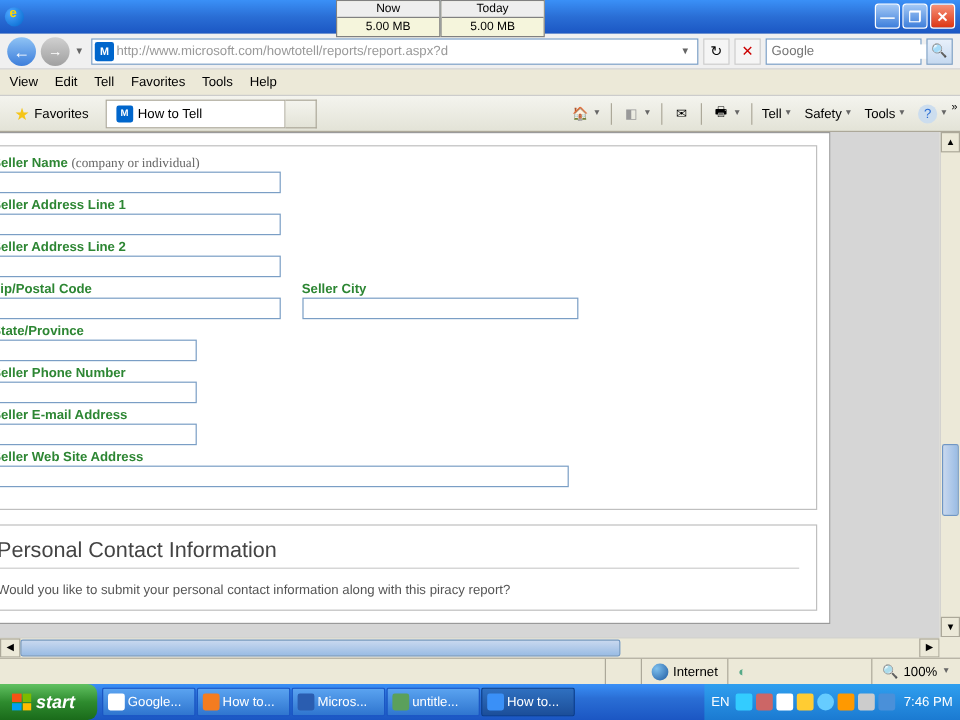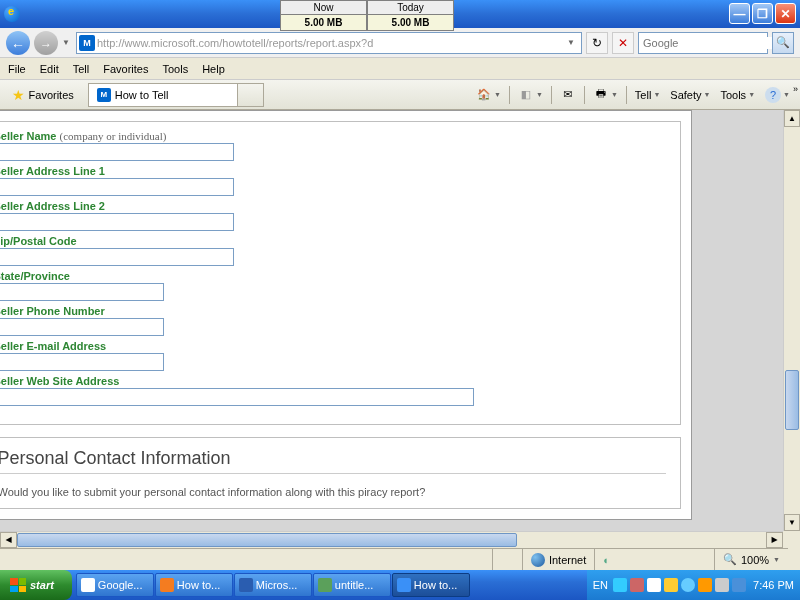--- a/index.html
+++ b/index.html
@@ -11,21 +11,21 @@
 .titlebar .ie-icon::after { content: "e"; position: absolute; top: -1px; left: 4px; color: #ffd700; font-size: 11px; font-weight: bold; }
 .titlebar .win-controls { position: absolute; right: 4px; top: 3px; display: flex; gap: 2px; }
 .titlebar .win-btn { width: 21px; height: 21px; border: 1px solid #fff; border-radius: 3px; display: flex; align-items: center; justify-content: center; font-size: 12px; font-weight: bold; cursor: pointer; }
 .win-min, .win-max { background: linear-gradient(to bottom, #a3c8f5, #3d7edb); color: #fff; }
 .win-close { background: linear-gradient(to bottom, #f79178, #dc3513); color: #fff; }
 
 
 .bw-widget { position: absolute; top: 0; left: 280px; display: flex; font-size: 10px; z-index: 100; }
 .bw-cell { width: 87px; border: 1px solid #808080; background: #f5f5dc; text-align: center; }
 .bw-cell .h { border-bottom: 1px solid #808080; padding: 1px 0; background: #eee; font-weight: normal; }
-.bw-cell .v { padding: 2px 0; font-weight: bold; }
+.bw-cell .v { padding: 2px 0; font-weight: normal; }
 
 
 .navbar { height: 30px; background: #f0f0f0; border-bottom: 1px solid #ccc; display: flex; align-items: center; padding: 0 6px; gap: 4px; }
 .nav-btn { width: 24px; height: 24px; border-radius: 50%; display: flex; align-items: center; justify-content: center; cursor: pointer; }
 .nav-back { background: linear-gradient(to bottom, #8fc3f5, #3d7edb); color: #fff; font-size: 14px; }
 .nav-fwd { background: linear-gradient(to bottom, #d0d0d0, #a0a0a0); color: #fff; font-size: 12px; }
 .nav-drop { width: 10px; font-size: 8px; color: #666; cursor: pointer; }
 .addr-wrap { flex: 1; display: flex; align-items: center; background: #fff; border: 1px solid #7a9ec5; height: 22px; padding: 0 2px; }
 .addr-wrap .favicon { width: 16px; height: 16px; background: #0066cc; border-radius: 2px; margin-right: 2px; display: flex; align-items: center; justify-content: center; color: #fff; font-size: 9px; font-weight: bold; }
 .addr-wrap input { border: none; flex: 1; font-size: 11px; color: #999; outline: none; }
@@ -78,29 +78,29 @@
 .label { font-size: 11px; font-weight: bold; color: #2d8633; margin-bottom: 1px; display: block; }
 .label .hint { font-weight: normal; color: #666; font-family: Liberation Serif, serif; }
 .tinput { border: 1px solid #7a9ec5; height: 18px; padding: 1px 3px; font-size: 11px; }
 .w240 { width: 240px; } .w230 { width: 230px; } .w170 { width: 170px; } .wfull { width: 480px; }
 
 .section2 { margin: 0 10px; border: 1px solid #bfbfbf; padding: 10px 14px; }
 .section2 h2 { font-size: 18px; font-weight: normal; color: #444; border-bottom: 1px solid #ccc; padding-bottom: 4px; margin-bottom: 12px; }
 .section2 p { font-size: 11px; color: #555; }
 
 
-.statusbar { position: absolute; left: 0; right: 12px; bottom: 30px; height: 22px; background: #ece9d8; border-top: 1px solid #aca899; display: flex; align-items: center; font-size: 11px; }
+.statusbar { position: absolute; left: 0; right: 0; bottom: 30px; height: 22px; background: #ece9d8; border-top: 1px solid #aca899; display: flex; align-items: center; font-size: 11px; }
 .statusbar .seg { border-left: 1px solid #aca899; height: 100%; display: flex; align-items: center; padding: 0 8px; gap: 4px; }
 .statusbar .main { flex: 1; padding-left: 8px; color: #555; }
 .globe { width: 14px; height: 14px; border-radius: 50%; background: radial-gradient(circle at 30% 30%, #7ec0ee, #1e5aa0); display: inline-block; }
 .zoom-dd { font-size: 7px; color: #666; cursor: pointer; }
 
 
 .taskbar { position: absolute; left: 0; right: 0; bottom: 0; height: 30px; background: linear-gradient(to bottom, #3a90f7 0%, #2a6ed5 40%, #1b56c3 100%); display: flex; align-items: center; }
-.start { height: 30px; background: linear-gradient(to bottom, #61c161 0%, #2e8b2e 50%, #1a6b1a 100%); color: #fff; font-style: italic; font-weight: bold; font-size: 11px; padding: 0 18px 0 10px; display: flex; align-items: center; gap: 4px; border-radius: 0 8px 8px 0; cursor: pointer; }
+.start { height: 30px; background: linear-gradient(to bottom, #61c161 0%, #2e8b2e 50%, #1a6b1a 100%); color: #fff; font-style: italic; font-weight: bold; font-size: 15px; padding: 0 18px 0 10px; display: flex; align-items: center; gap: 4px; border-radius: 0 8px 8px 0; cursor: pointer; }
 .start .winflag { width: 16px; height: 14px; display: grid; grid-template-columns: 1fr 1fr; grid-template-rows: 1fr 1fr; gap: 1px; }
 .winflag span:nth-child(1){background:#f65314;} .winflag span:nth-child(2){background:#7cbb00;} .winflag span:nth-child(3){background:#00a1f1;} .winflag span:nth-child(4){background:#ffbb00;}
 .task-btns { display: flex; gap: 1px; margin-left: 4px; flex: 1; overflow: hidden; }
 .task-btn { height: 24px; min-width: 78px; max-width: 90px; background: linear-gradient(to bottom, #5aa3f0, #2f75cf); border: 1px solid #1b56c3; border-radius: 2px; color: #fff; font-size: 11px; display: flex; align-items: center; gap: 3px; padding: 0 4px; cursor: pointer; overflow: hidden; white-space: nowrap; }
 .task-btn.active { background: linear-gradient(to bottom, #2f70c0, #1c4e99); border-color: #0c3c84; }
 .task-btn .ti { width: 14px; height: 14px; border-radius: 2px; flex-shrink: 0; }
 .tray { background: linear-gradient(to bottom, #2f9fef, #1b7ad1); height: 30px; display: flex; align-items: center; padding: 0 6px; gap: 3px; color: #fff; font-size: 10px; }
 .tray .lang { font-size: 11px; margin-right: 2px; }
 .tray-ic { width: 14px; height: 14px; border-radius: 2px; }
 .clock { font-size: 11px; margin-left: 4px; }
@@ -140,21 +140,21 @@
   <div class="refresh-btn">↻</div>
   <div class="stop-btn" style="color:#c00;">✕</div>
   <div class="search-wrap">
     <span class="gicon"></span>
     <input type="text" placeholder="Google" style="">
   </div>
   <div class="search-go">🔍</div>
 </div>
 
 <div class="menubar">
-  <span>File</span>
+  <span>View</span>
   <span>Edit</span>
   <span>Tell</span>
   <span>Favorites</span>
   <span>Tools</span>
   <span>Help</span>
 </div>
 
 <div class="cmdbar">
   <div class="fav-btn">
     <span class="star">★</span>
@@ -224,20 +224,24 @@
 
         <div class="fld-row">
           <span class="label">Seller Address Line 2</span>
           <input class="tinput w240" value="" style="">
         </div>
 
         <div class="fld-row row2">
           <div class="col">
             <span class="label">Zip/Postal Code</span>
             <input class="tinput w240" value="" style="">
+          </div>
+          <div class="col">
+            <span class="label">Seller City</span>
+            <input class="tinput w230" value="" style="">
           </div>
         </div>
 
         <div class="fld-row">
           <span class="label">State/Province</span>
           <input class="tinput w170" value="" style="">
         </div>
 
         <div class="fld-row">
           <span class="label">Seller Phone Number</span>

